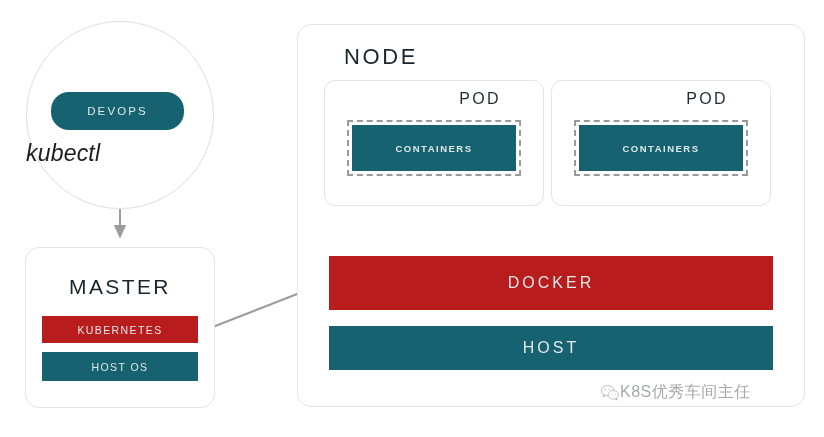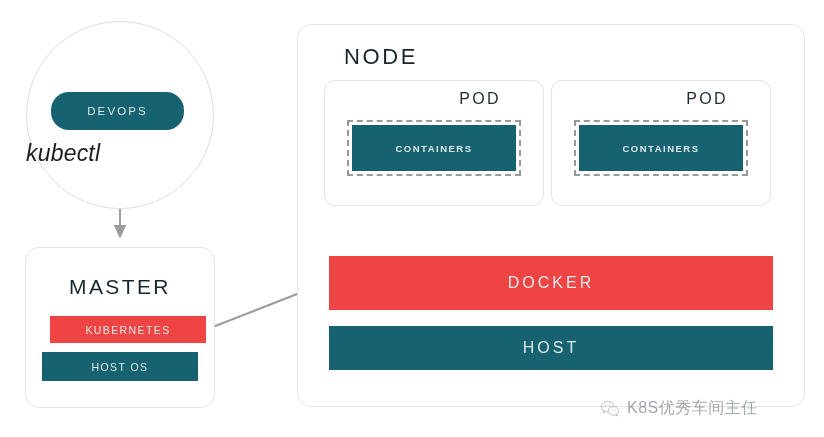--- a/index.html
+++ b/index.html
@@ -30,21 +30,21 @@
 
   .teal-bar, .dark-bar {
     position: absolute;
     box-sizing: border-box;
     display: flex;
     align-items: center;
     justify-content: center;
     color: #e8eeee;
   }
   .teal-bar { background: #166270; }
-  .dark-bar { background: #ef4444; }
+  .dark-bar { background: #b91c1c; }
 
   .cap-label {
     font-family: "Liberation Sans", sans-serif;
     font-weight: 300;
     letter-spacing: 1.6px;
     color: #dfe8e9;
     text-transform: uppercase;
     white-space: nowrap;
   }
 
@@ -103,21 +103,20 @@
     letter-spacing: 2.4px;
     color: #18262b;
   }
   #master-kubernetes {
     left: 42px;
     top: 316px;
     width: 156px;
     height: 27px;
     font-size: 10.5px;
     letter-spacing: 1.4px;
-    margin-left: 8px;
   }
   #master-hostos {
     left: 42px;
     top: 352px;
     width: 156px;
     height: 29px;
     font-size: 10.5px;
     letter-spacing: 1.4px;
   }
 
@@ -212,24 +211,23 @@
     top: 0;
     width: 824px;
     height: 437px;
     pointer-events: none;
   }
 
   
   #watermark {
     position: absolute;
     left: 600px;
-    top: 398px;
+    top: 382px;
     display: flex;
     align-items: center;
-    gap: 7px;
     opacity: 0.62;
     text-align: center;
   }
   #watermark-text {
     font-family: "Liberation Sans", sans-serif;
     font-size: 16px;
     color: #6d7276;
     letter-spacing: 0.5px;
     white-space: nowrap;
   }

